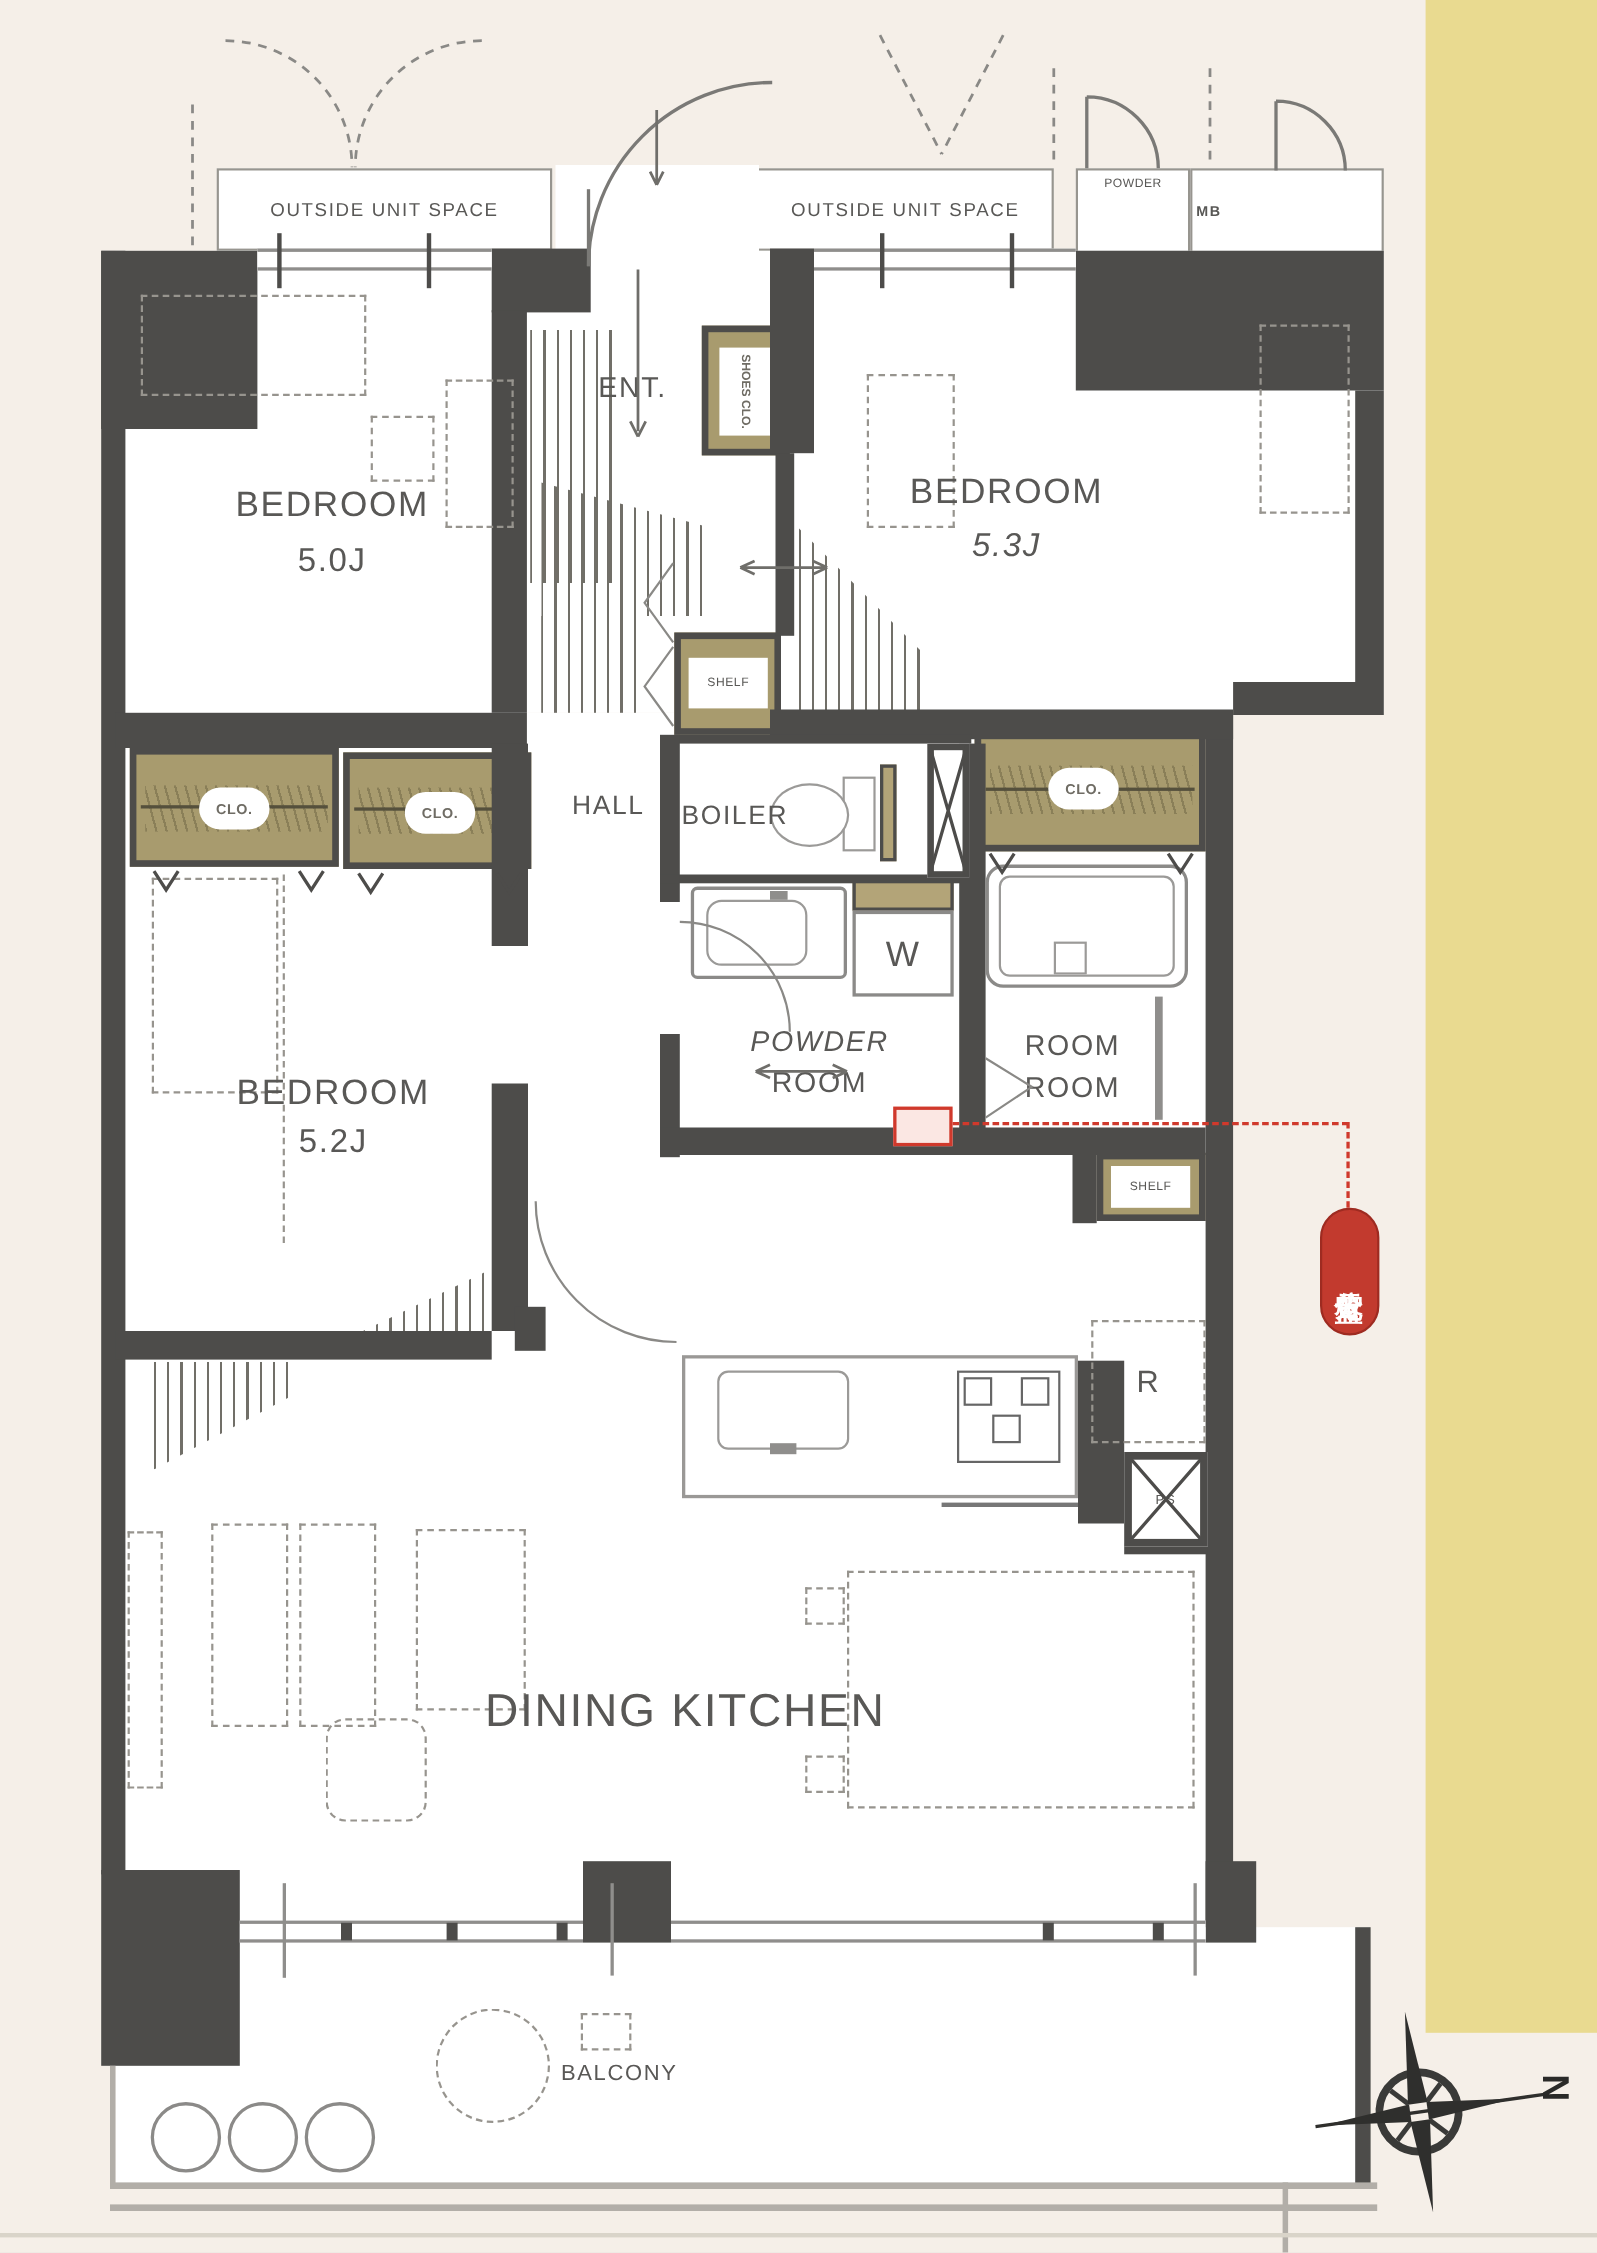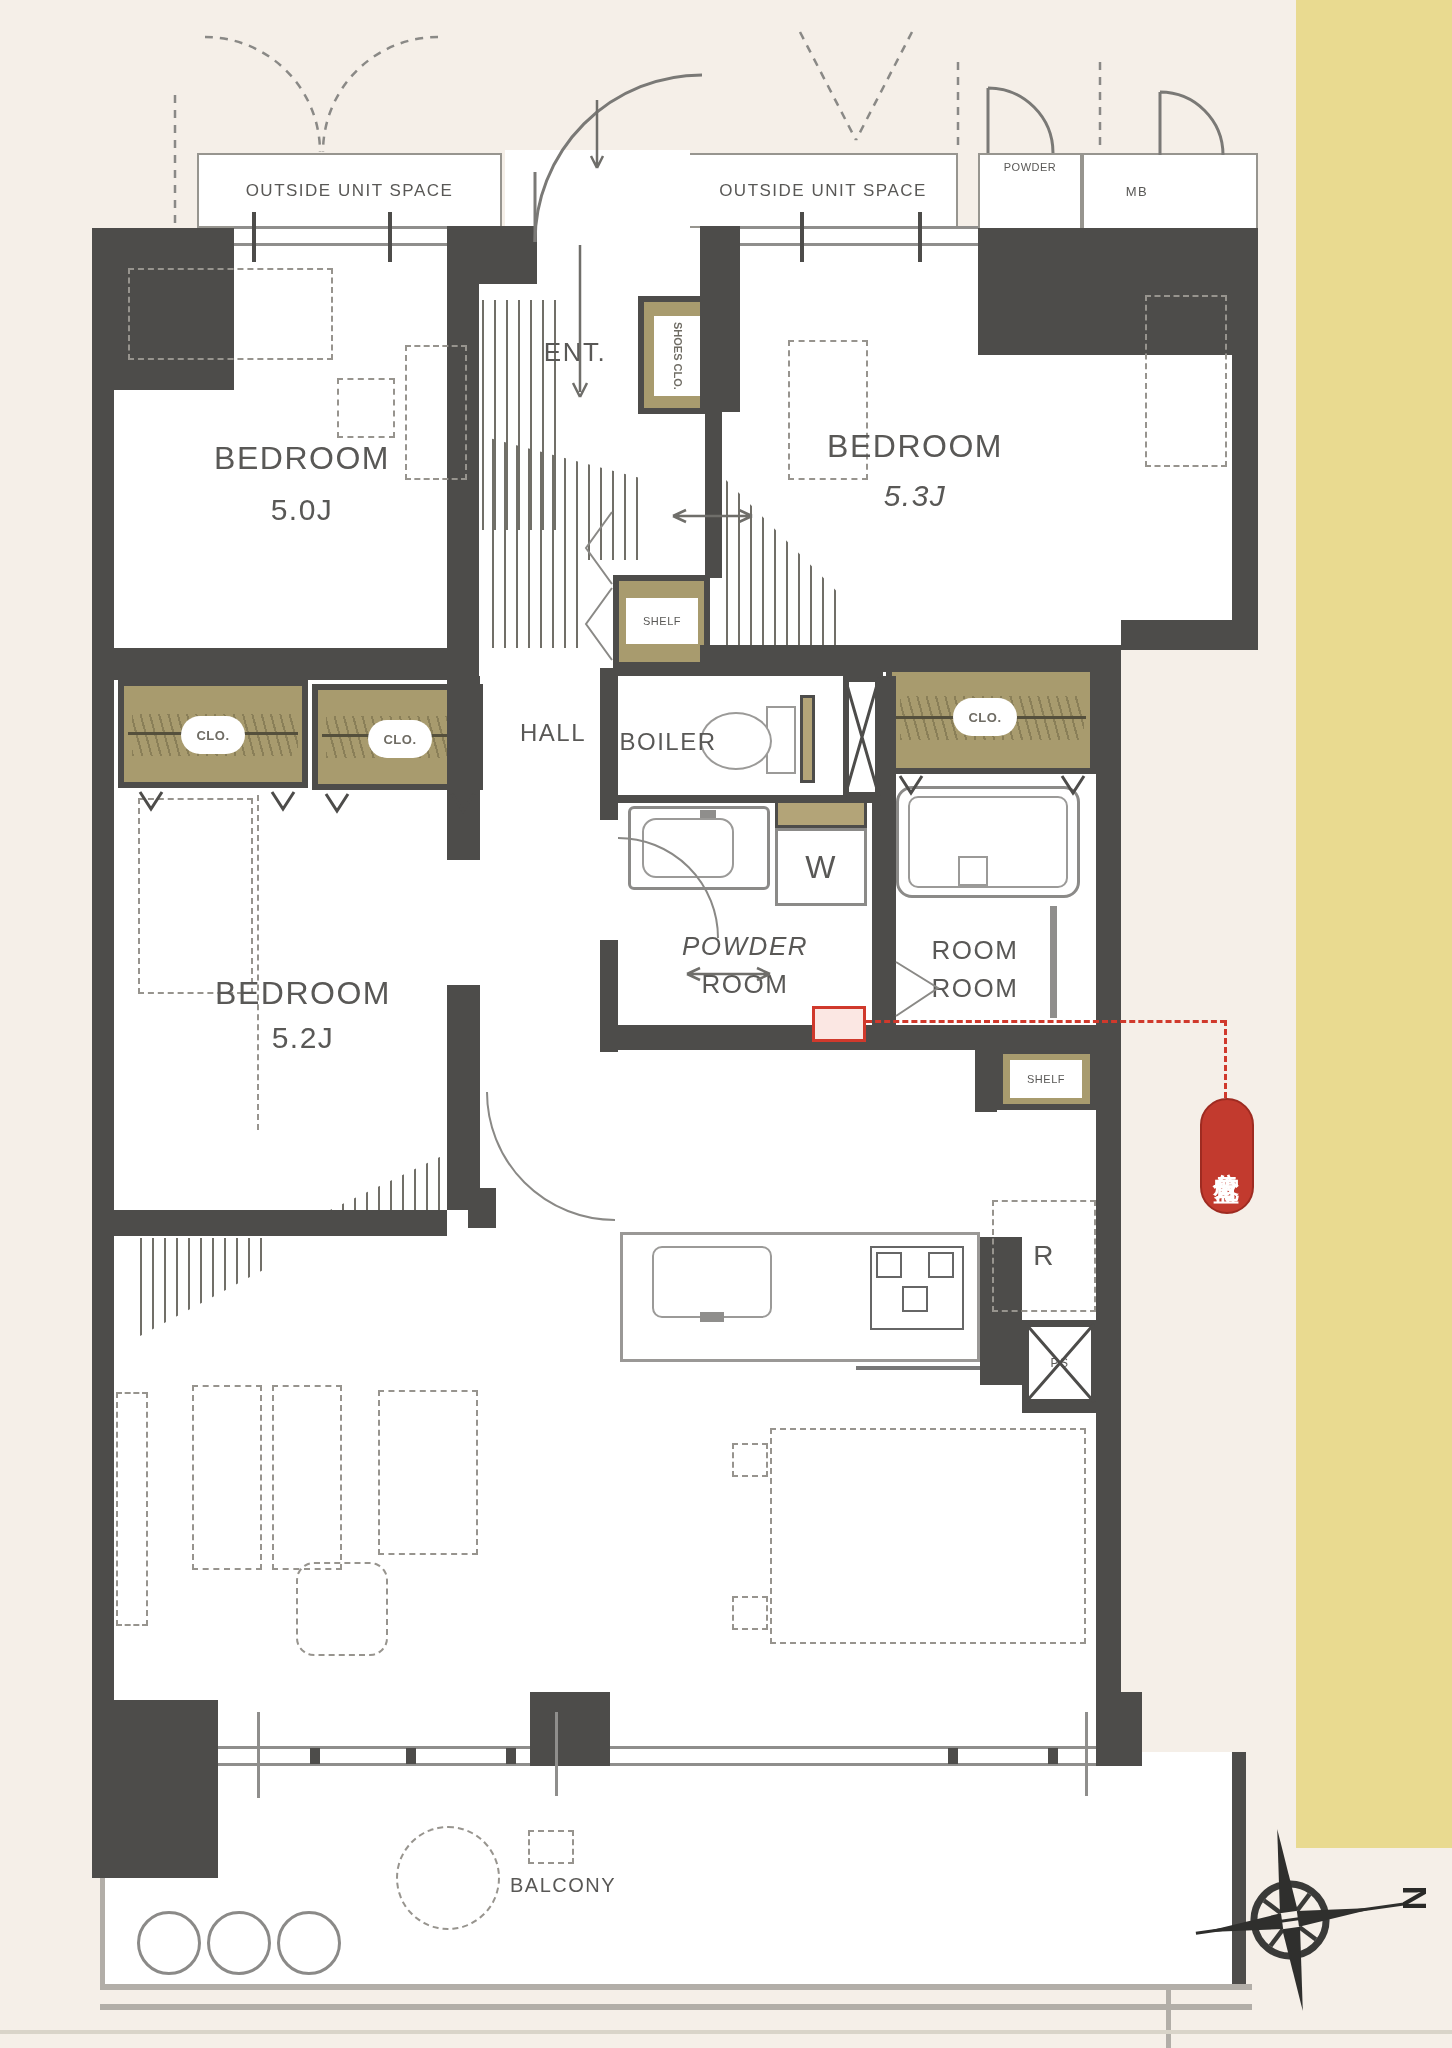--- a/index.html
+++ b/index.html
@@ -33,21 +33,21 @@
   <div class="abs" style="left:1296px;top:0;width:156px;height:1848px;background:#e9da90;"></div>
 
   <div class="abs exbox" style="left:197px;top:153px;width:305px;height:75px;"></div>
   <div class="abs lbl" style="left:197px;top:153px;width:305px;height:75px;font-size:17px;">OUTSIDE UNIT SPACE</div>
   <div class="abs exbox" style="left:688px;top:153px;width:270px;height:75px;"></div>
   <div class="abs lbl" style="left:688px;top:153px;width:270px;height:75px;font-size:17px;">OUTSIDE UNIT SPACE</div>
   <div class="abs white" style="left:505px;top:150px;width:185px;height:96px;"></div>
   <div class="abs exbox" style="left:978px;top:153px;width:104px;height:77px;"></div>
   <div class="abs lbl" style="left:978px;top:158px;width:104px;height:18px;font-size:11px;letter-spacing:.5px;">POWDER</div>
   <div class="abs exbox" style="left:1082px;top:153px;width:176px;height:77px;"></div>
-  <div class="abs lbl" style="left:1082px;top:180px;width:110px;height:22px;font-size:13px;">MB</div>
+  <div class="abs lbl" style="left:1044px;top:180px;width:110px;height:22px;font-size:13px;font-weight:bold;">MB</div>
 
   <div class="abs white" style="left:105px;top:228px;width:1153px;height:420px;"></div>
   <div class="abs white" style="left:105px;top:648px;width:1016px;height:1100px;"></div>
   <div class="abs white" style="left:105px;top:1752px;width:1140px;height:236px;"></div>
 
   <div class="abs hatch" style="left:482px;top:300px;width:76px;height:230px;"></div>
   <div class="abs hatch" style="left:492px;top:412px;width:150px;height:148px;clip-path:polygon(0 18%,100% 45%,100% 100%,0 100%);"></div>
   <div class="abs hatch" style="left:492px;top:560px;width:90px;height:88px;"></div>
   <div class="abs hatch" style="left:726px;top:480px;width:116px;height:188px;clip-path:polygon(0 0,100% 62%,100% 100%,0 100%);"></div>
   <div class="abs hatch" style="left:140px;top:1238px;width:128px;height:98px;clip-path:polygon(0 0,100% 0,100% 30%,0 100%);"></div>
@@ -195,20 +195,21 @@
   <div class="abs lbl" style="left:765px;top:478px;width:300px;height:36px;font-size:30px;font-style:italic;">5.3J</div>
   <div class="abs lbl" style="left:153px;top:975px;width:300px;height:36px;font-size:32px;">BEDROOM</div>
   <div class="abs lbl" style="left:153px;top:1020px;width:300px;height:36px;font-size:30px;">5.2J</div>
   <div class="abs lbl" style="left:520px;top:336px;width:110px;height:32px;font-size:26px;">ENT.</div>
   <div class="abs lbl" style="left:493px;top:718px;width:120px;height:30px;font-size:24px;">HALL</div>
   <div class="abs lbl" style="left:608px;top:727px;width:120px;height:30px;font-size:24px;">BOILER</div>
   <div class="abs lbl" style="left:665px;top:930px;width:160px;height:32px;font-size:26px;font-style:italic;">POWDER</div>
   <div class="abs lbl" style="left:665px;top:968px;width:160px;height:32px;font-size:26px;">ROOM</div>
   <div class="abs lbl" style="left:895px;top:934px;width:160px;height:32px;font-size:26px;">ROOM</div>
   <div class="abs lbl" style="left:895px;top:972px;width:160px;height:32px;font-size:26px;">ROOM</div>
+  <div class="abs lbl" style="left:398px;top:1532px;width:450px;height:46px;font-size:42px;">DINING KITCHEN</div>
   <div class="abs lbl" style="left:483px;top:1872px;width:160px;height:26px;font-size:20px;">BALCONY</div>
 
   <div class="abs" style="left:812px;top:1006px;width:54px;height:36px;border:3px solid #d0392c;background:#fbe7e3;"></div>
   <div class="abs" style="left:866px;top:1020px;width:360px;height:0;border-top:3px dashed #d0392c;"></div>
   <div class="abs" style="left:1224px;top:1020px;width:0;height:78px;border-left:3px dashed #d0392c;"></div>
   <div class="abs" style="left:1200px;top:1098px;width:54px;height:116px;background:#c23a2e;border:2px solid #9e2b21;border-radius:27px;
               display:flex;align-items:center;justify-content:center;">
     <span style="writing-mode:vertical-rl;text-orientation:upright;color:#fff;font-size:26px;font-weight:bold;letter-spacing:2px;">分電盤</span>
   </div>
 

